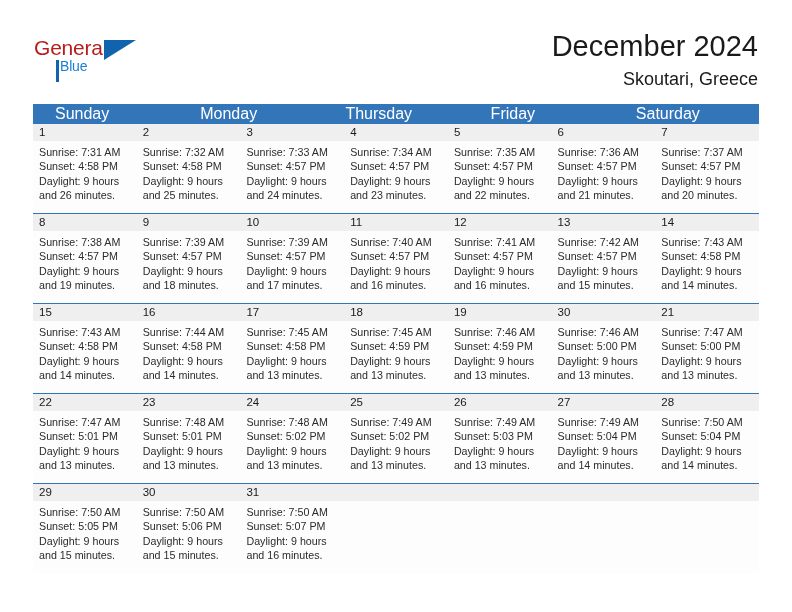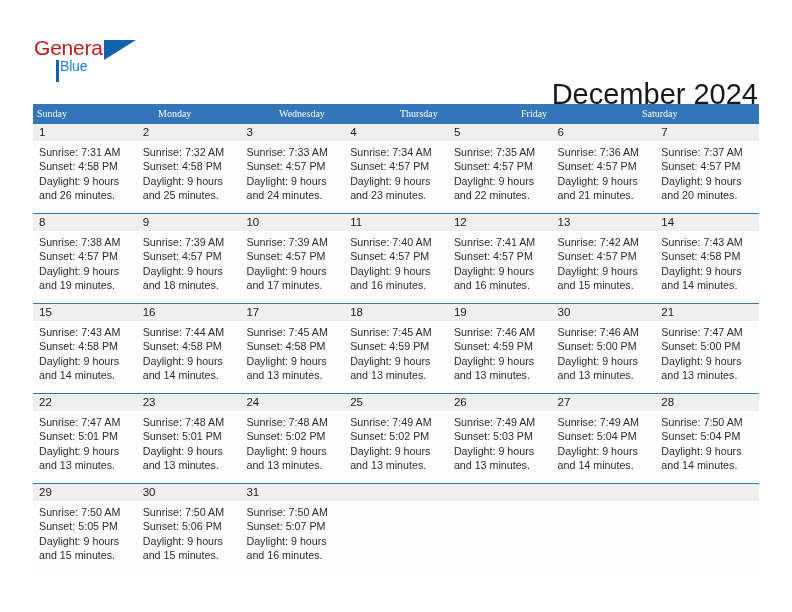--- a/index.html
+++ b/index.html
@@ -76,21 +76,20 @@
     position: absolute;
     right: 34px;
     top: 28px;
     text-align: right;
   }
   .month-title {
     font-size: 29px;
     color: #1a1a1a;
     line-height: 36px;
     white-space: nowrap;
-    margin-top: 48px;
   }
   .location {
     font-size: 18px;
     color: #1a1a1a;
     line-height: 22px;
     margin-top: 4px;
     white-space: nowrap;
   }
 
   
@@ -101,27 +100,26 @@
     width: 726px;
   }
   .dow-row {
     display: flex;
     background: #3275b9;
     height: 20px;
   }
   .dow {
     flex: 1 1 0;
     color: #ffffff;
-    font-size: 10px;
+    font-size: 16px;
     line-height: 20px;
-    padding-left: 4px;
+    padding-left: 22px;
     box-sizing: border-box;
     white-space: nowrap;
     overflow: hidden;
-    font-family: Liberation Serif, serif;
   }
 
   .week {
     border-top: 1.6px solid #3275b9;
   }
   .week:first-of-type {
     border-top: none;
   }
   .week-numbers {
     display: flex;
@@ -172,21 +170,20 @@
       <div class="location">Skoutari, Greece</div>
     </div>
 
   </div>
 
   <div class="calendar">
 
     <div class="dow-row">
       <div class="dow">Sunday</div>
       <div class="dow">Monday</div>
-      <div class="dow">Wednesday</div>
       <div class="dow">Thursday</div>
       <div class="dow">Friday</div>
       <div class="dow">Saturday</div>
     </div>
 
     <div id="weeks-container">
         <div class="week">
           <div class="week-numbers">
             <div class="daynum">1</div>
             <div class="daynum">2</div>

